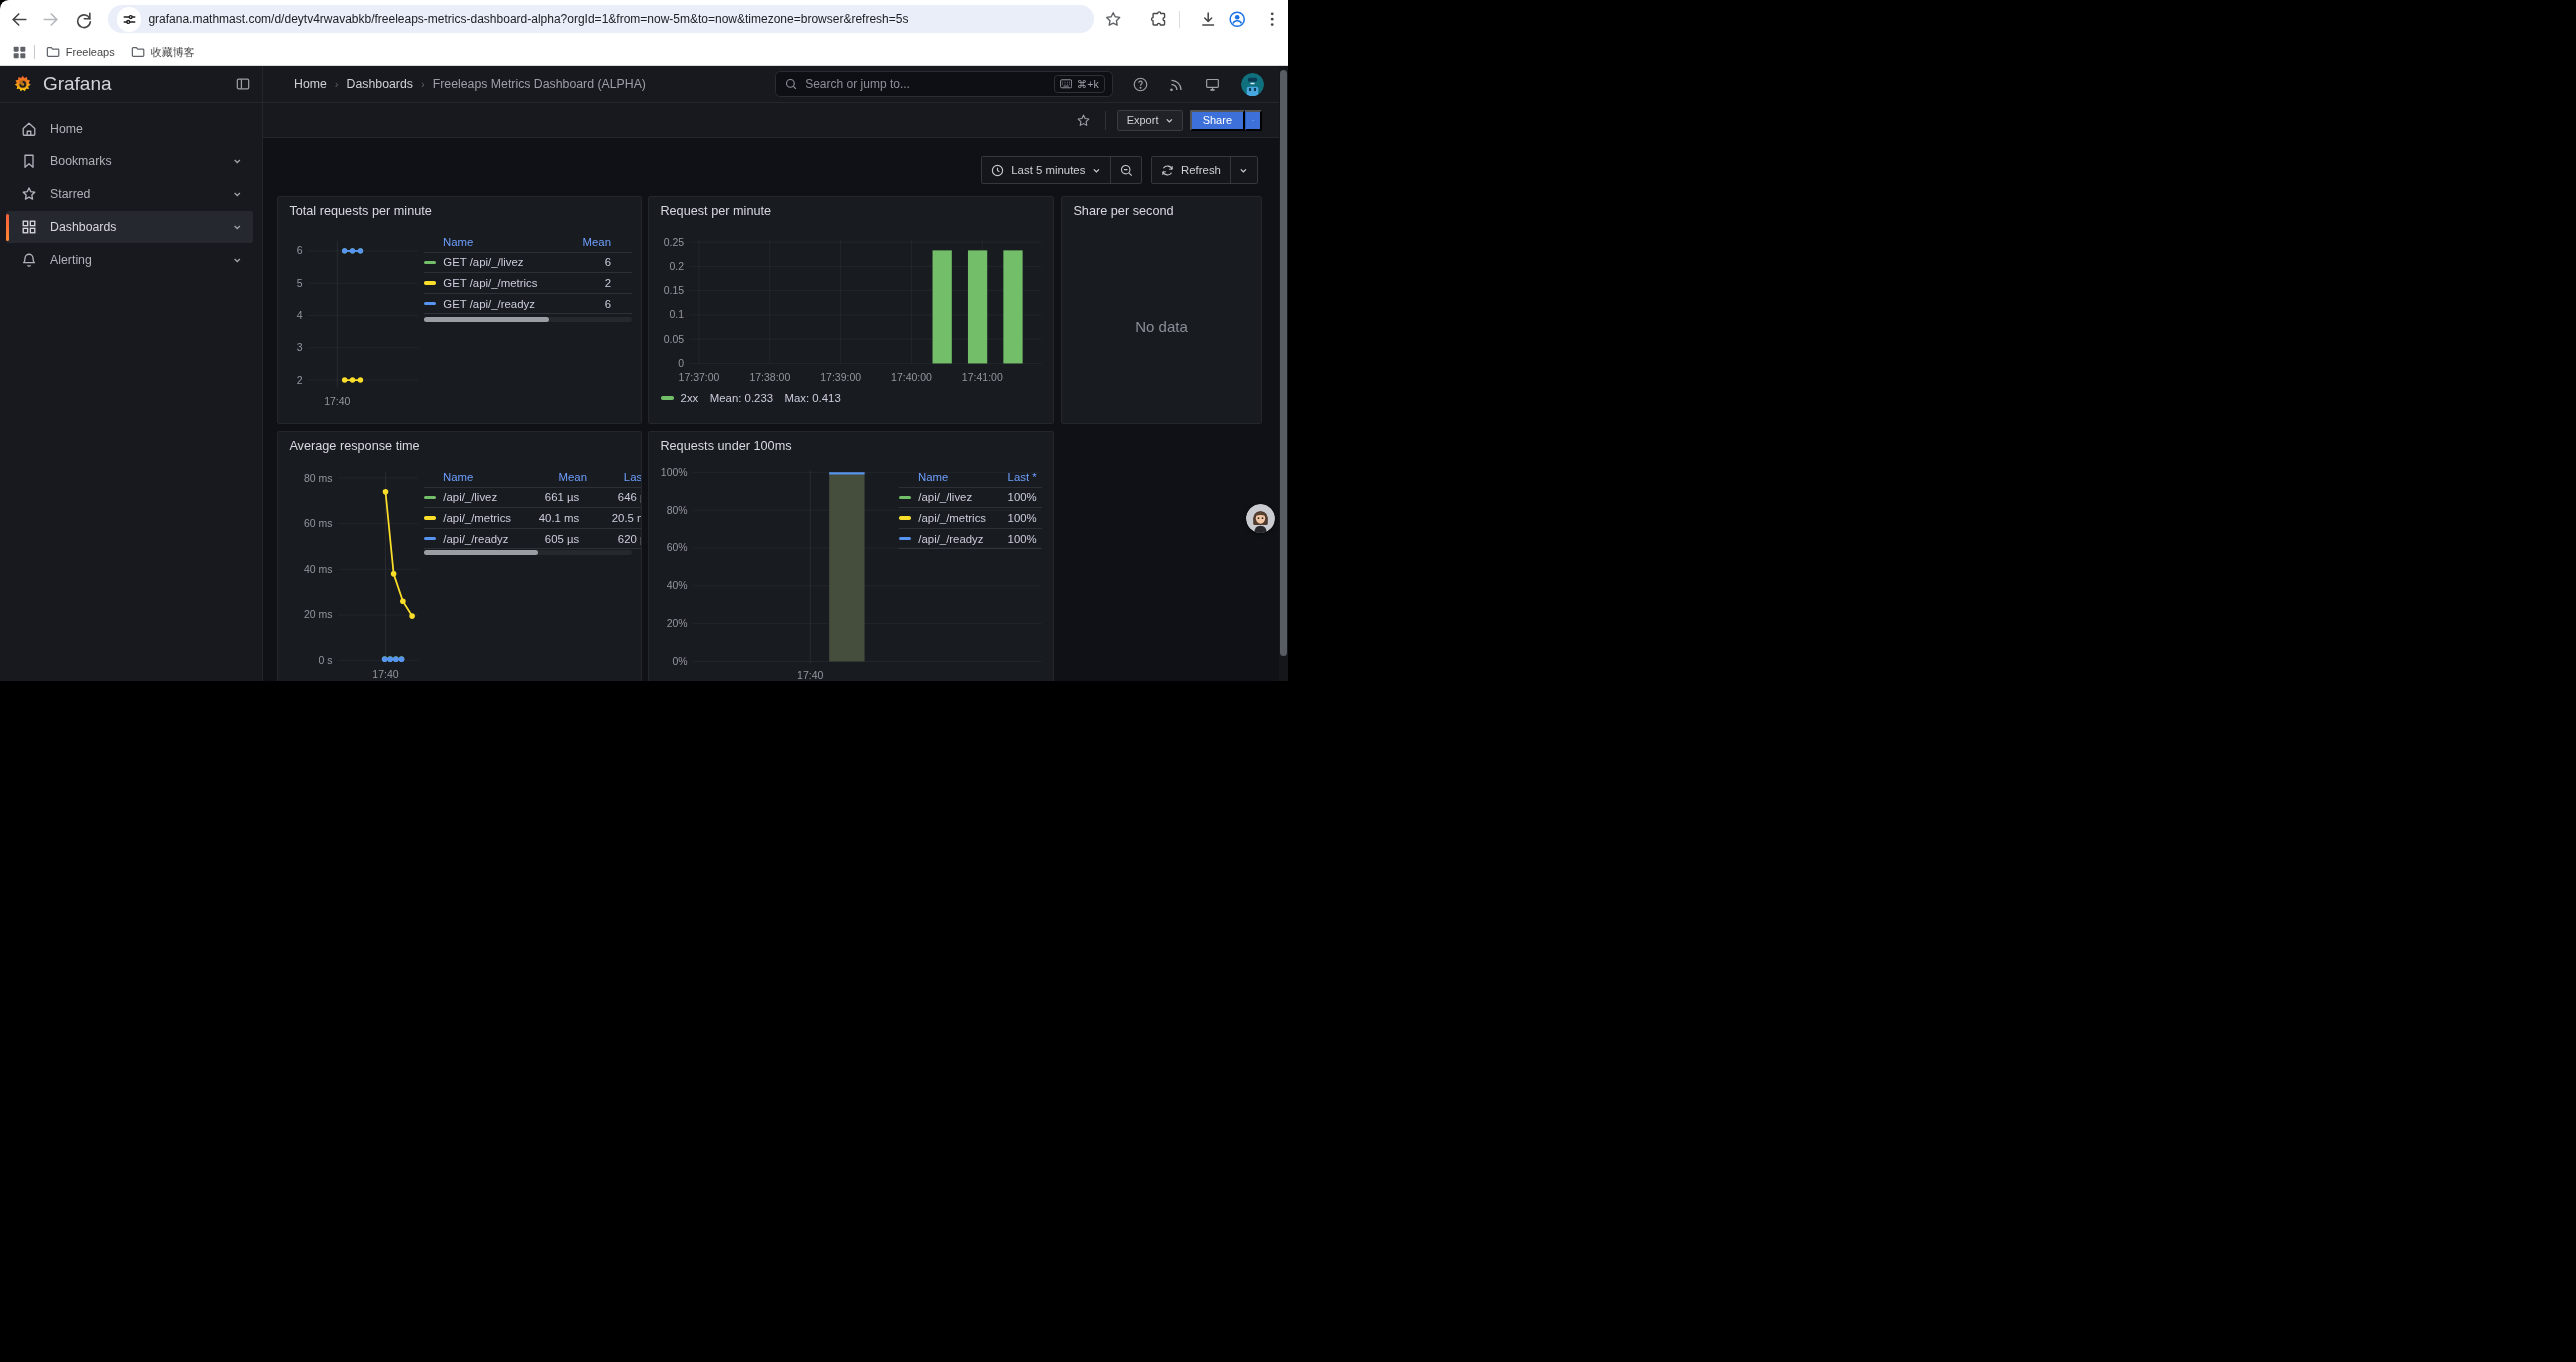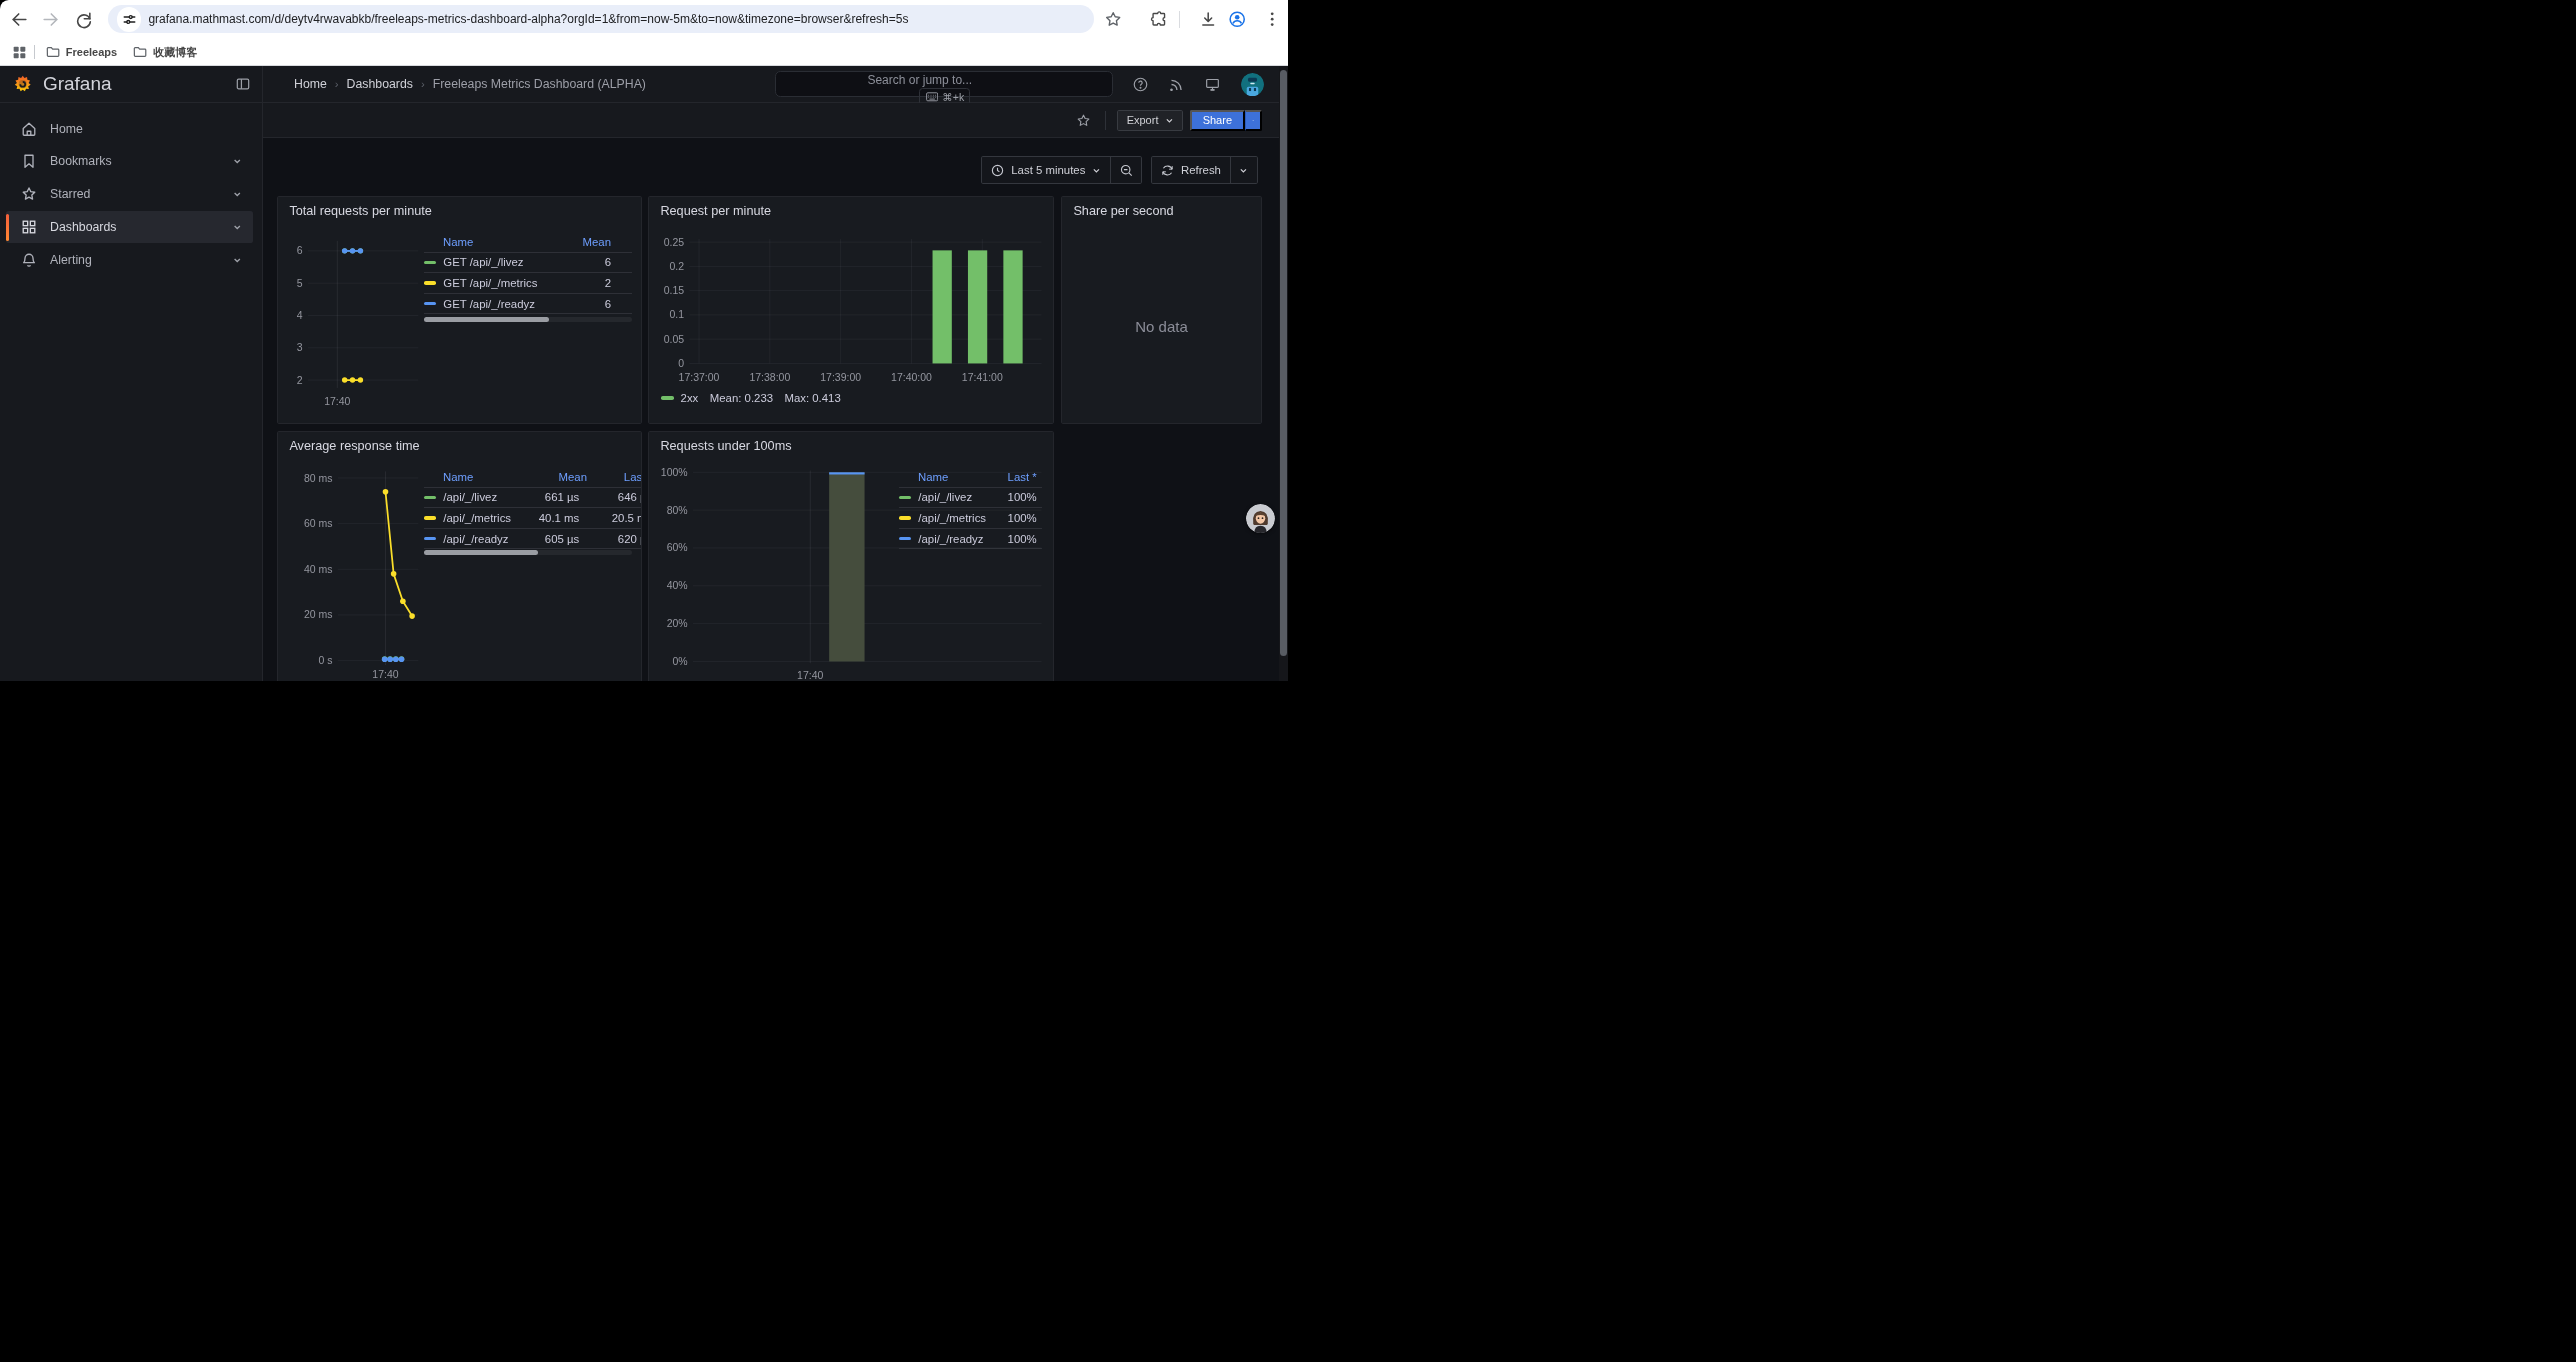--- a/index.html
+++ b/index.html
@@ -11,35 +11,35 @@
   .nav-btn{position:absolute;top:9.6px;width:19px;height:19px;color:#474747;}
   .nav-btn svg{width:19px;height:19px;display:block;}
   .urlbar{position:absolute;left:108px;top:5.3px;width:986px;height:28px;background:#e9eef9;border-radius:14px;display:flex;align-items:center;}
   .tune-circle{width:24.6px;height:24.6px;border-radius:50%;background:#fff;margin-left:8.8px;display:flex;align-items:center;justify-content:center;color:#1f1f1f;flex:0 0 auto;}
   .url-input{flex:1;border:none;background:transparent;outline:none;font-size:12px;color:#202124;padding:0 8.8px 0 7px;}
   .chrome-right{position:absolute;top:9.6px;height:19px;color:#474747;}
   .chrome-right svg{width:18.4px;height:18.4px;display:block;}
   .chrome-sep{position:absolute;left:1179px;top:10.5px;width:0.9px;height:17.5px;background:#dadce0;}
 
   .bookmarks-bar{position:absolute;top:39px;left:0;right:0;height:27px;background:#ffffff;border-bottom:0.9px solid #d8dade;display:flex;align-items:center;}
-  .bm-item{display:flex;align-items:center;gap:6.1px;font-size:11px;color:#474747;margin-right:16px;font-weight:bold;}
+  .bm-item{display:flex;align-items:center;gap:6.1px;font-size:11px;color:#474747;margin-right:16px;}
   .bm-item svg{width:14px;height:14px;display:block;color:#5f6368;}
   .bm-sep{width:0.9px;height:14px;background:#c6c9ce;margin:0 10.5px 0 7px;}
 
   
   :root{--surface:#17191e;--canvas:#0f1116;--panel:#181b20;--border:#24262c;--text:#ccccdc;--dim:#9a9da8;--link:#6E9FFF;}
   .app-header-left{position:absolute;left:0;top:66px;width:263px;height:37px;background:var(--surface);border-right:0.9px solid var(--border);border-bottom:0.9px solid var(--border);display:flex;align-items:center;}
   .brand{font-size:19px;font-weight:500;color:#d3d4db;margin-left:11.4px;}
   .dock-btn{margin-left:auto;margin-right:12.3px;color:#9da0a8;width:14px;height:14px;}
   .app-header{position:absolute;left:263px;top:66px;right:0;height:37px;background:var(--surface);border-bottom:0.9px solid var(--border);display:flex;align-items:center;}
   .breadcrumb{display:flex;align-items:center;gap:8px;margin-left:31px;font-size:12.3px;}
   .crumb{color:#d0d1d8;}
   .crumb-sep{color:#5c6069;font-size:11.4px;}
   .crumb-current{color:#9d9fa8;}
-  .search-box{margin-left:auto;width:338px;height:26px;background:#0e0f14;border:0.9px solid #2a2d34;border-radius:5.3px;display:flex;align-items:center;padding:0 7px 0 8.8px;color:#8d909a;flex-direction:column;}
+  .search-box{margin-left:auto;width:338px;height:26px;background:#0e0f14;border:0.9px solid #2a2d34;border-radius:5.3px;display:flex;align-items:center;padding:0 7px 0 8.8px;color:#8d909a;}
   .search-box input{flex:1;background:transparent;border:none;outline:none;color:#c7c8d1;font-size:12px;}
   .search-box input::placeholder{color:#8d909a;}
   .kbd-badge{display:flex;align-items:center;gap:4.4px;border:0.9px solid #2e3138;border-radius:3.5px;padding:1.8px 5.3px;font-size:10.5px;color:#9da0a8;}
   .hdr-icons{display:flex;align-items:center;gap:21px;margin:0 24px 0 20px;color:#9da0a8;}
   .hdr-icons .hicon{width:15px;height:15px;}
 
   .sidebar{position:absolute;left:0;top:103px;width:263px;bottom:0;background:var(--surface);border-right:0.9px solid var(--border);padding-top:9.6px;}
   .side-item{position:relative;height:32px;margin:0 8.8px 0.9px 6.1px;display:flex;align-items:center;border-radius:2.6px;color:#b0b2bb;cursor:pointer;}
   .side-item .accent{position:absolute;left:0;top:2.6px;bottom:2.6px;width:2.6px;border-radius:1.8px;background:linear-gradient(#F55F3B,#FF8833);display:none;}
   .side-item.active{background:#26282f;color:#d8d9e0;}

